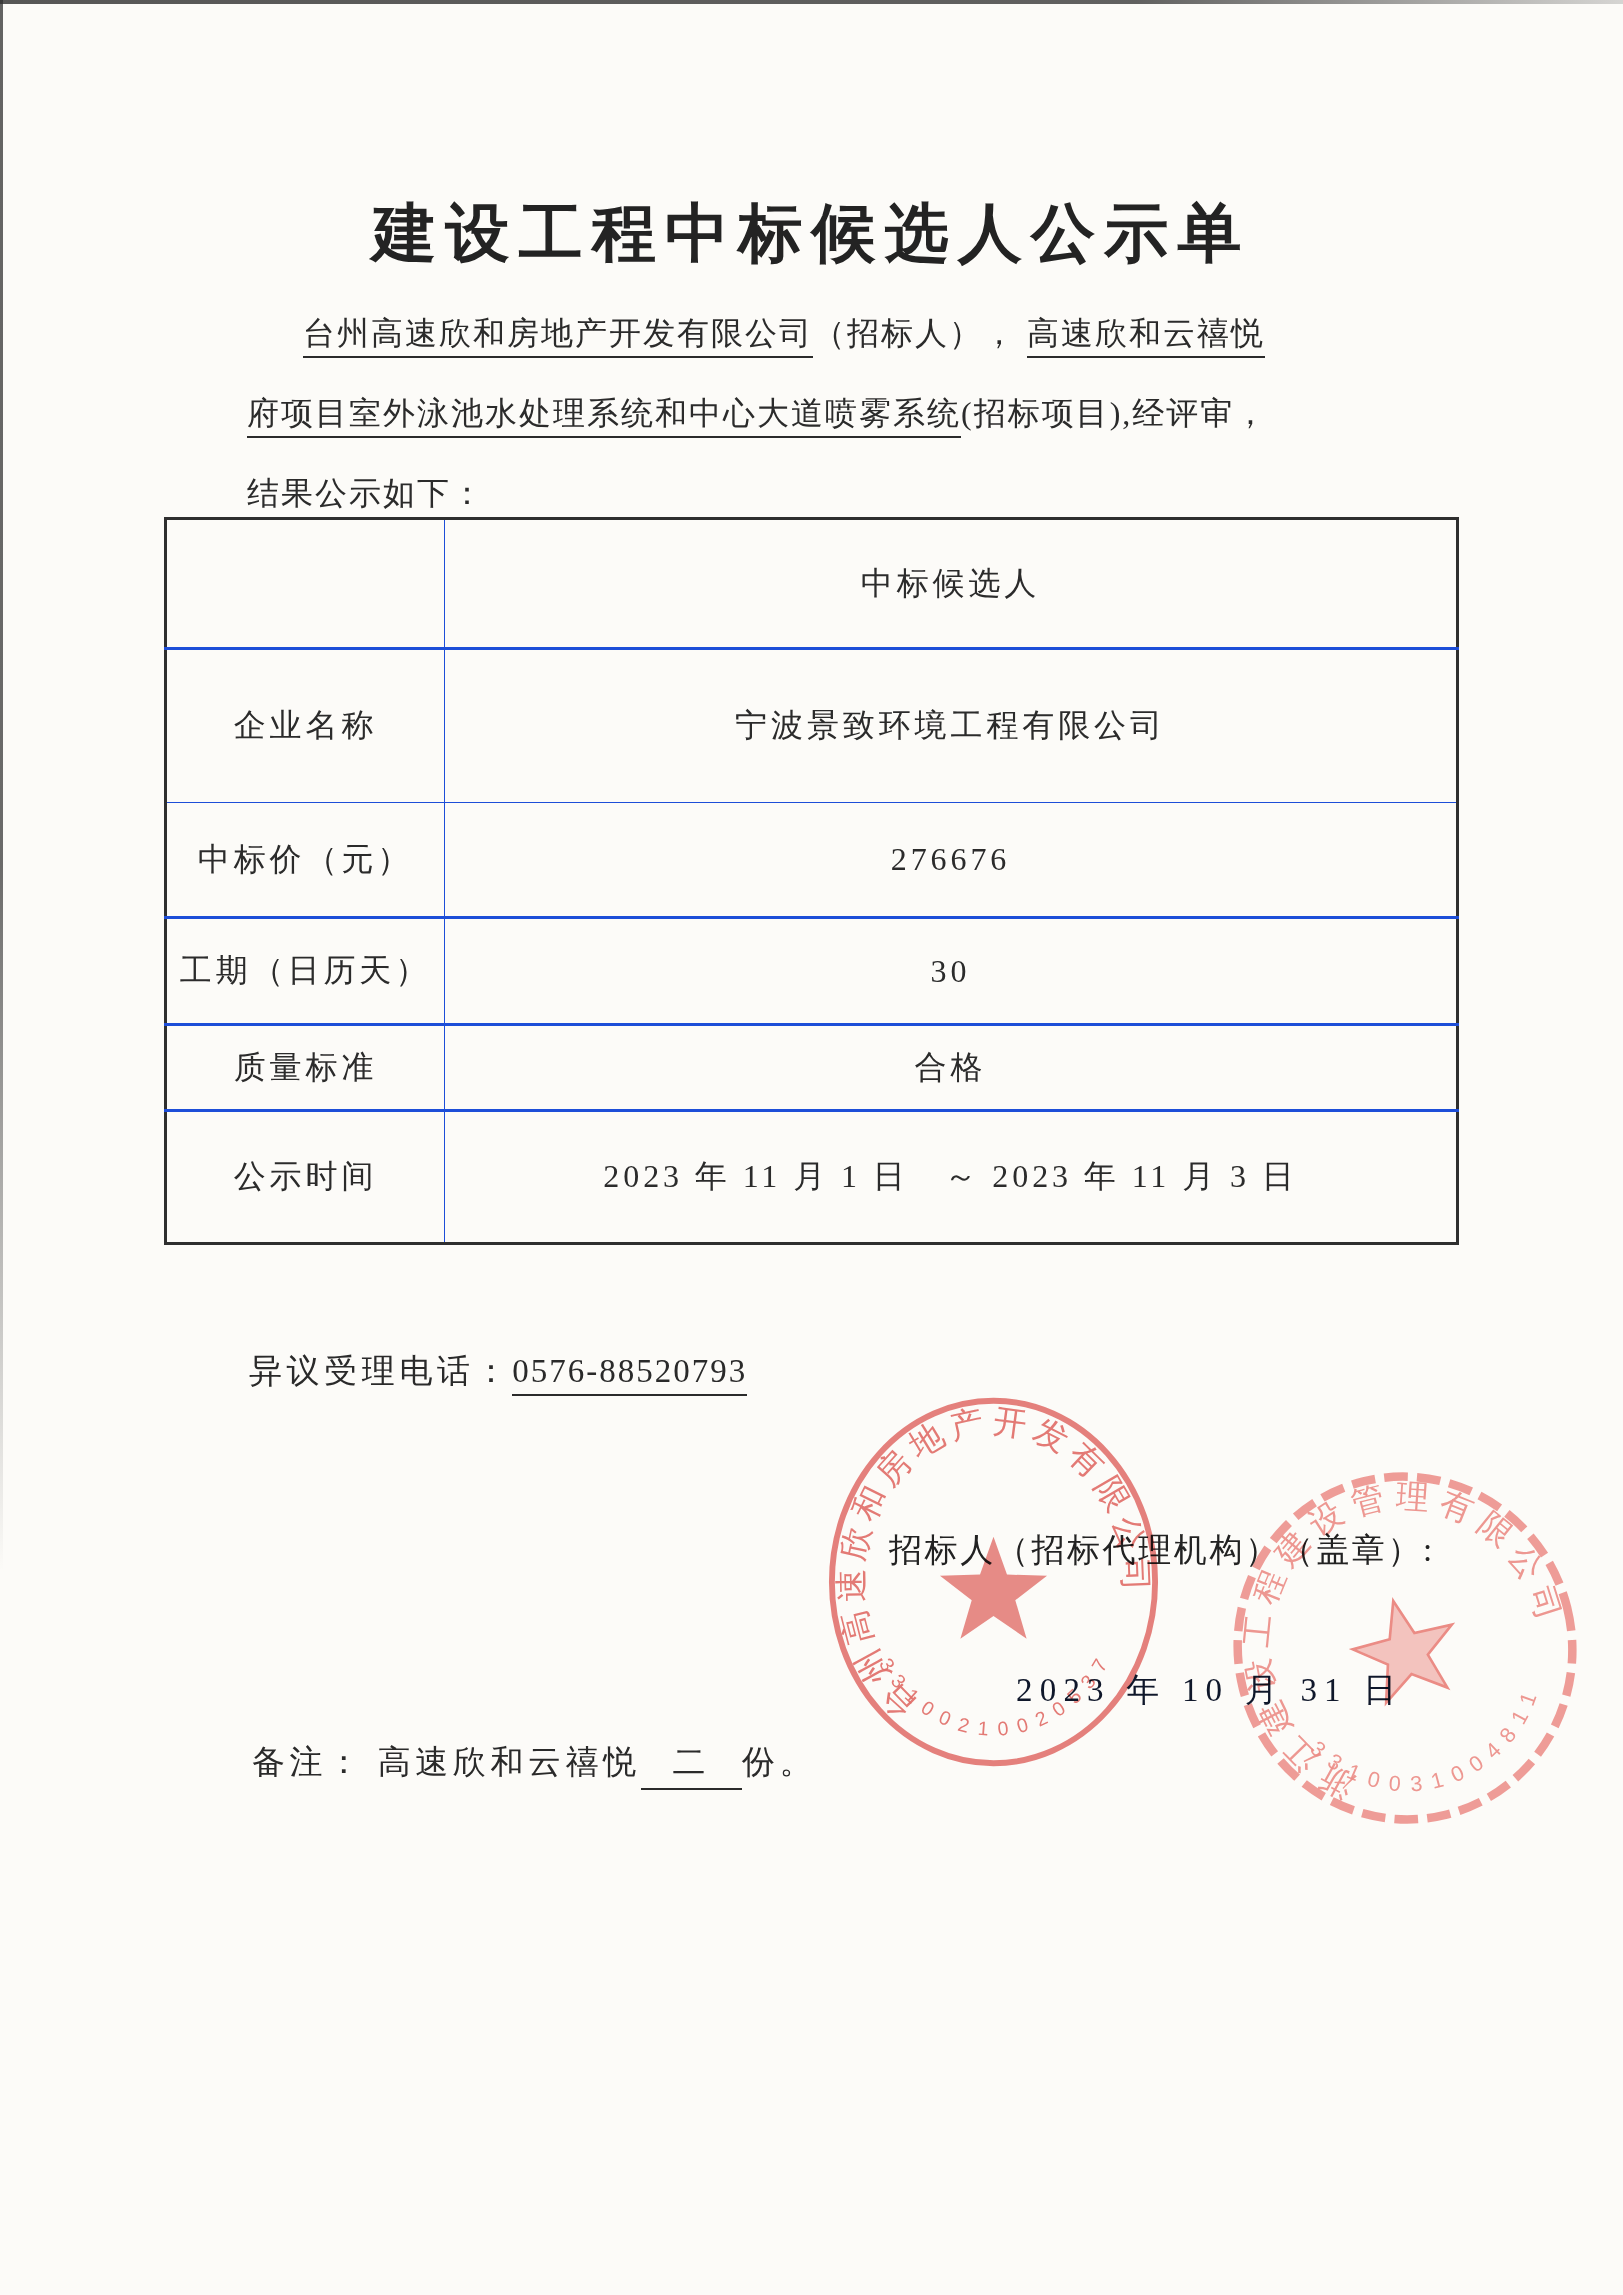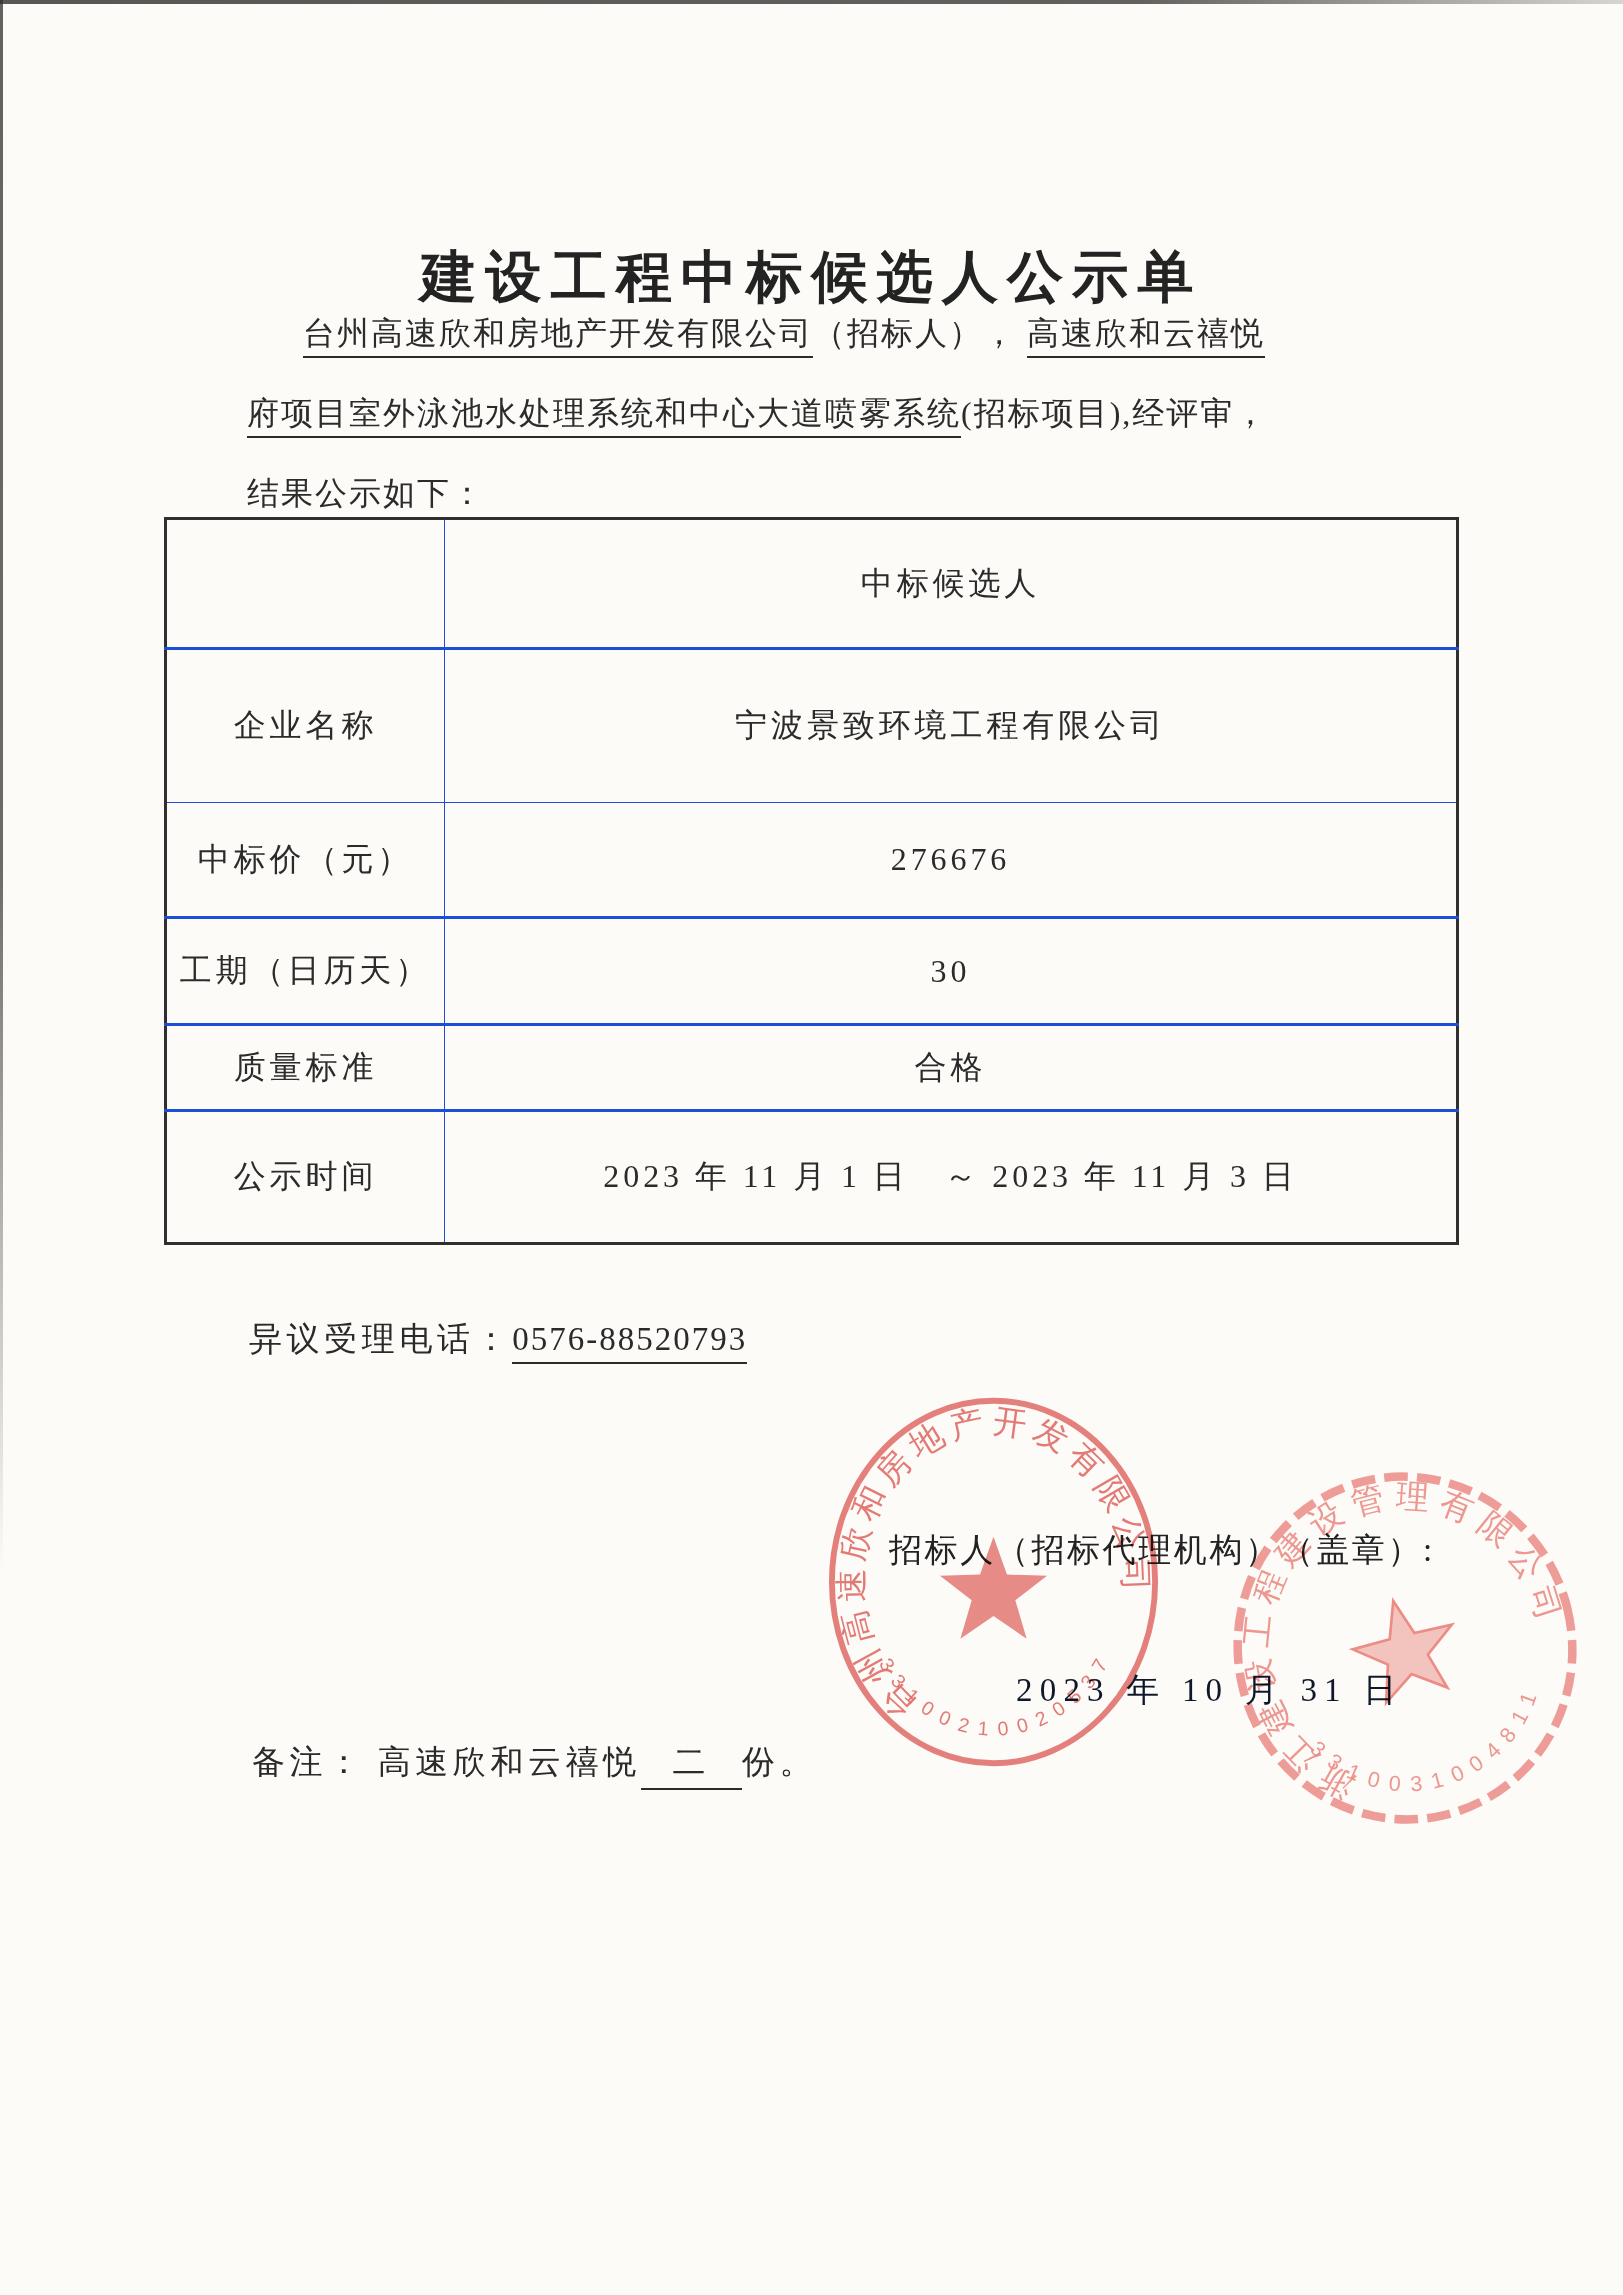--- a/index.html
+++ b/index.html
@@ -15,42 +15,41 @@
   
   .edge-top{position:absolute;top:0;left:0;width:100%;height:3.9px;
     background:linear-gradient(to right,#2e2e2e 0%,#3a3a3a 70%,rgba(60,60,60,.25) 100%);opacity:.8;}
   .edge-left{position:absolute;top:0;left:0;width:3.3px;height:1571px;
     background:linear-gradient(#303030 0%,#3a3a3a 55%,rgba(60,60,60,0) 100%);opacity:.75;}
 
   .doc-title{
     position:absolute;top:198px;left:0;width:100%;
     text-align:center;
     font-family:"Liberation Sans","DejaVu Sans",sans-serif;
-    font-weight:bold;font-size:56px;letter-spacing:9.2px;color:#232323;
+    font-weight:bold;font-size:64px;letter-spacing:9.2px;color:#232323;
     line-height:1.1;
-    margin-top:48px;
   }
   .intro{position:absolute;top:293px;left:247px;width:1034px;
     font-size:32px;line-height:80px;letter-spacing:2px;color:#2b2b2b;}
   .intro .l1{padding-left:56px;}
   .u{border-bottom:2.6px solid #2b2b2b;padding-bottom:5.2px;}
 
   table.notice{
     position:absolute;top:517px;left:164px;width:1295px;
     border-collapse:collapse;table-layout:fixed;
     font-size:32px;letter-spacing:3.9px;color:#2b2b2b;
   }
   table.notice{border:3.3px solid #2f2f2f;}
   table.notice td{border:1px solid #1d4ed8;text-align:center;vertical-align:middle;padding:0;overflow:hidden;}
   col.c1{width:279px;}
   tr.r1{height:130px;} tr.r2{height:154px;} tr.r3{height:115px;}
   tr.r4{height:107px;} tr.r5{height:86px;} tr.r6{height:133px;}
   tr.r1 td,tr.r3 td,tr.r4 td,tr.r5 td{border-bottom-width:3.9px;}
 
-  .phone-line{position:absolute;top:1317px;left:249px;font-size:33px;letter-spacing:4.6px;}
+  .phone-line{position:absolute;top:1349px;left:249px;font-size:33px;letter-spacing:4.6px;}
   .phone-line .num{letter-spacing:2px;border-bottom:2.6px solid #2b2b2b;padding-bottom:5.2px;}
 
   .sig-line{position:absolute;top:1528px;left:889px;font-size:33px;letter-spacing:2.6px;z-index:1;color:#222;}
   .date-line{position:absolute;top:1668px;left:1016px;font-size:33px;letter-spacing:7.2px;z-index:1;color:#0f172a;text-align:right;}
 
   .note-line{position:absolute;top:1740px;left:252px;font-size:33px;letter-spacing:4.6px;}
   .note-line .blank{display:inline-block;min-width:59px;padding:0 21px 2.6px 21px;
     text-align:center;border-bottom:2.6px solid #2b2b2b;}
 
   .stamp{position:absolute;z-index:2;mix-blend-mode:multiply;}

